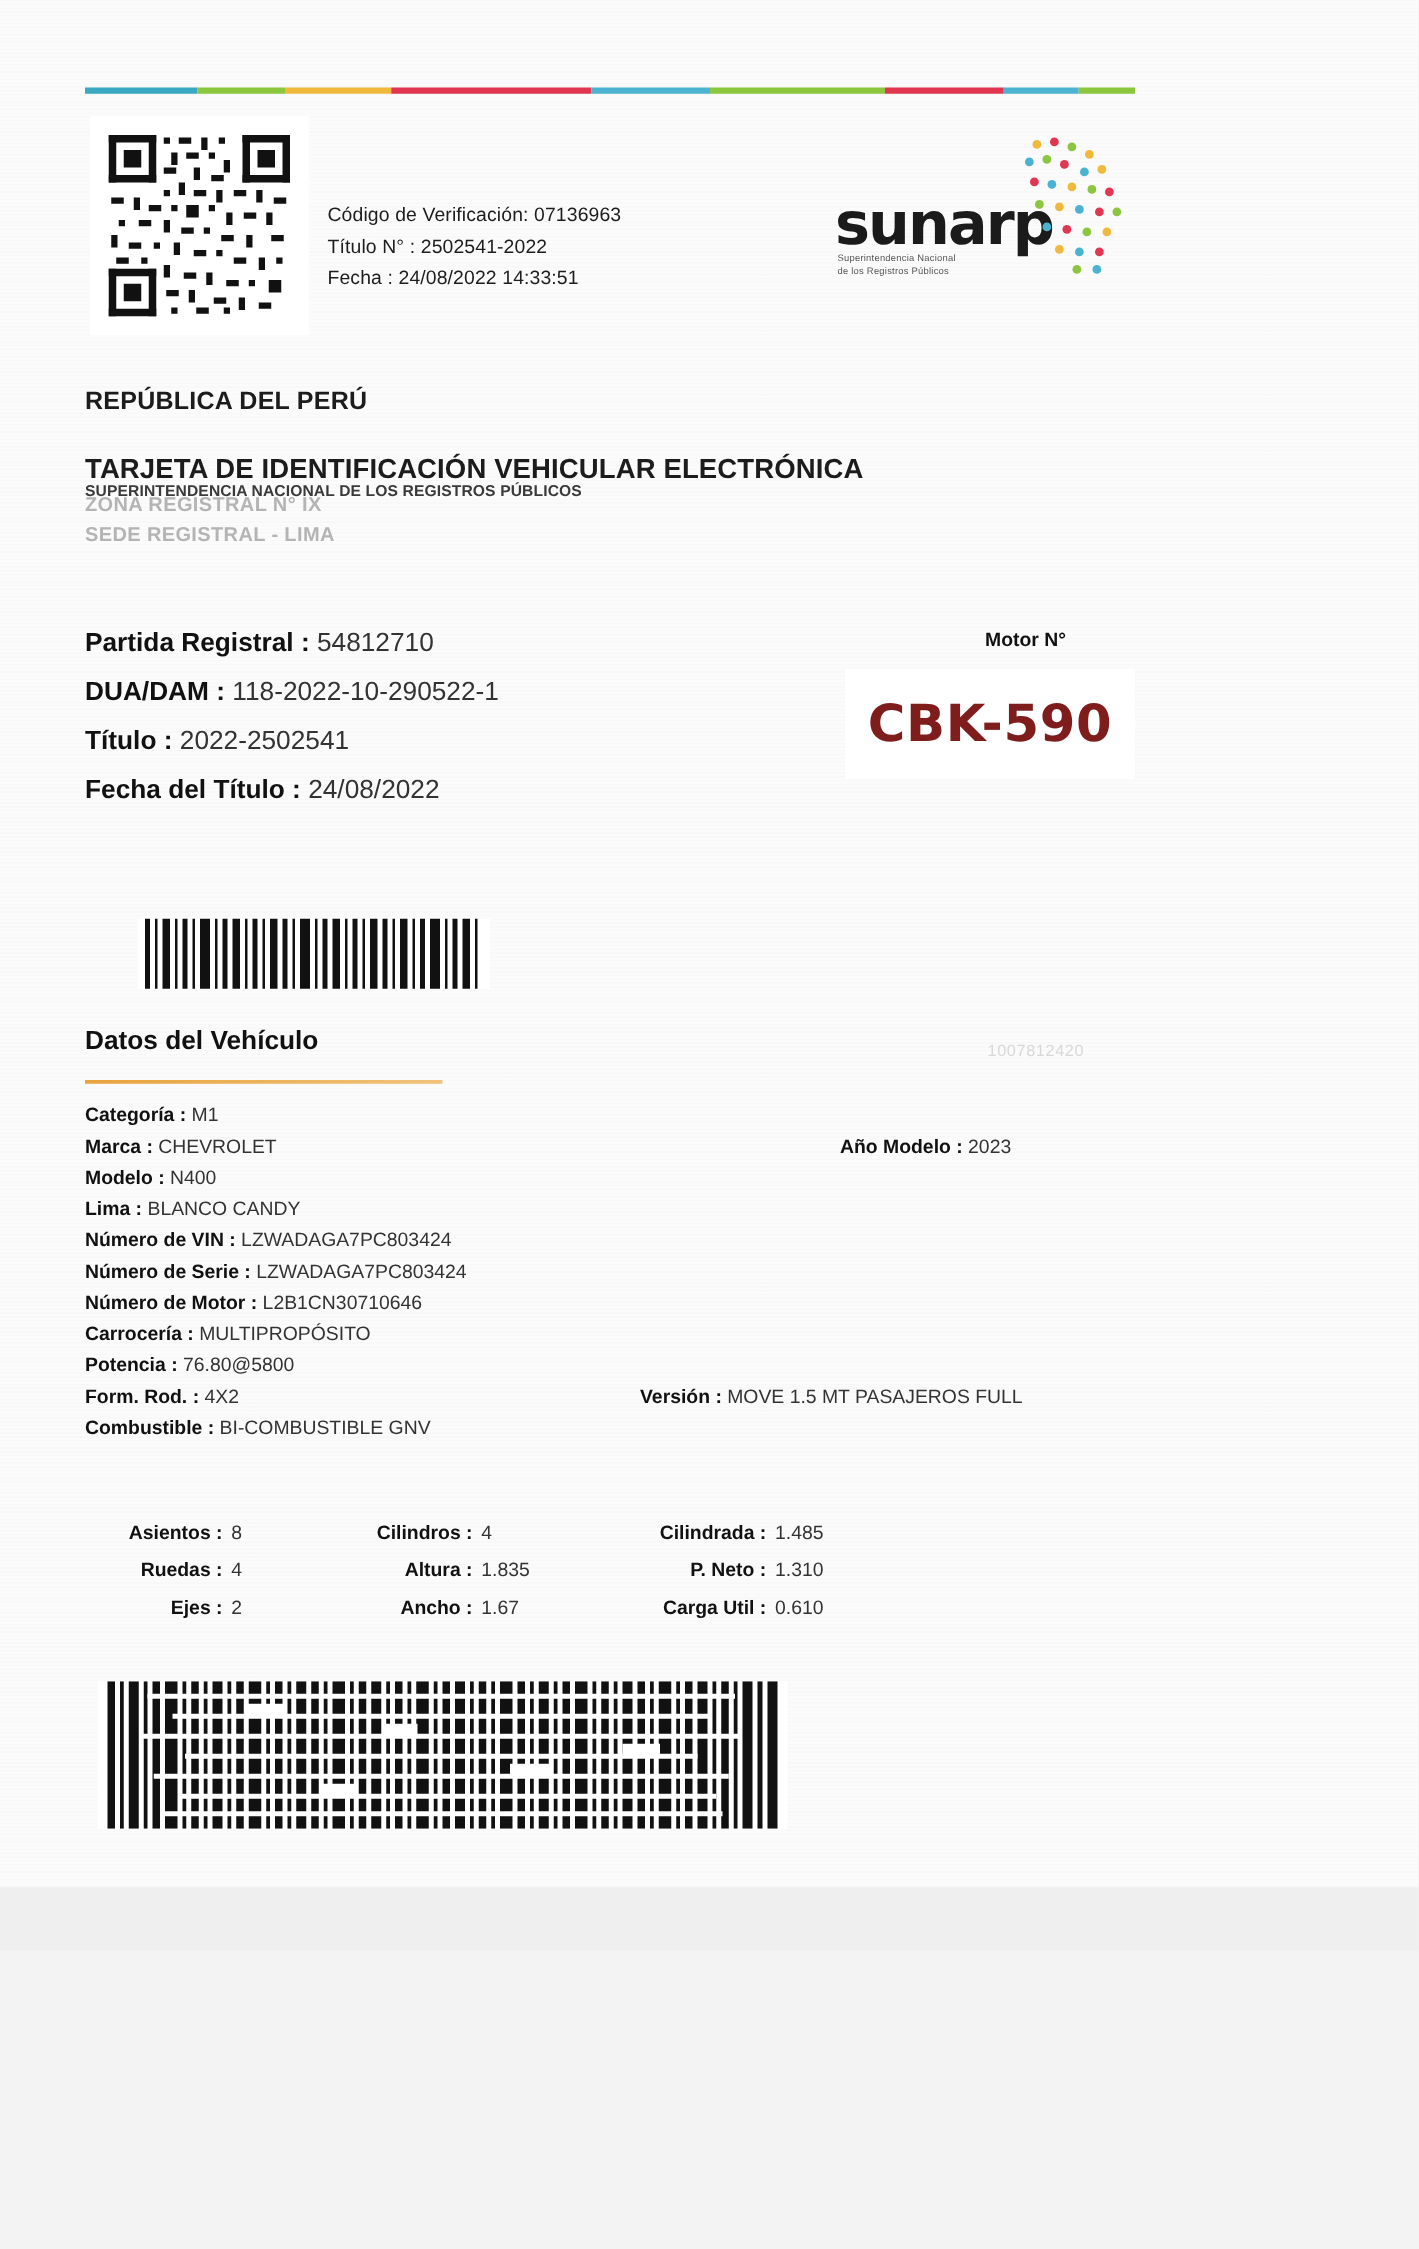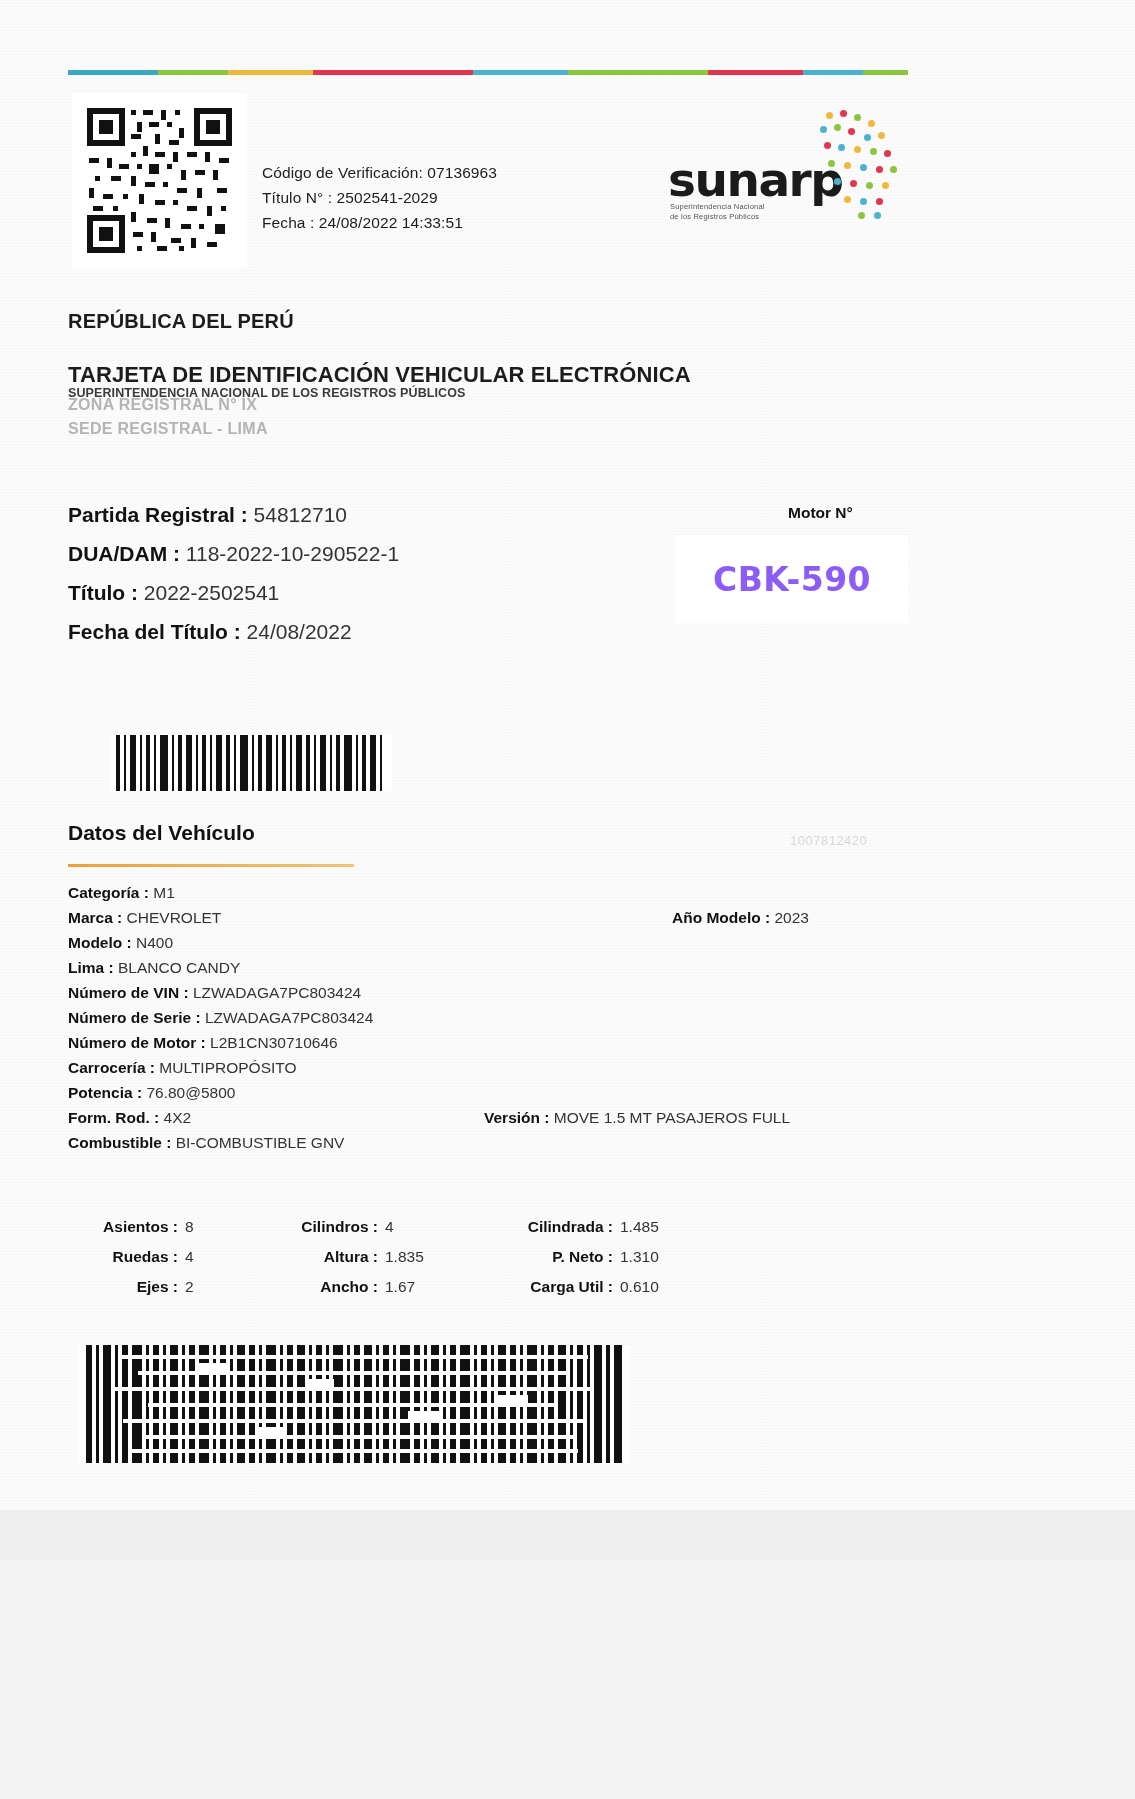--- a/index.html
+++ b/index.html
@@ -149,21 +149,21 @@
   .placa-label {
     position: absolute; left: 788px; top: 504px;
     font-size: 15.5px; font-weight: bold; color: #111;
   }
   .placa-box {
     position: absolute; left: 676px; top: 535px;
     width: 232px; height: 88px; background: #ffffff;
     display: flex; align-items: center; justify-content: center;
   }
   .placa-box .txt {
-    font-size: 33px; font-weight: bold; color: #8b5cf6; letter-spacing: 0.5px;
+    font-size: 41px; font-weight: bold; color: #7f1d1d; letter-spacing: 0.5px;
     font-family: "DejaVu Sans", sans-serif;
   }
 
   
   .barcode1 {
     position: absolute; left: 110px; top: 735px; width: 282px; height: 56px;
     background: #fff;
   }
   .barcode1 i { position: absolute; top: 0; height: 56px; background: #111; display:block; }
 
@@ -180,21 +180,21 @@
     position: absolute; left: 790px; top: 833px;
     font-size: 13px; color: #d8d8d8; letter-spacing: 0.5px;
   }
 
   
   .vline { position: absolute; left: 68px; font-size: 15.5px; color: #333; white-space: nowrap; }
   .vline b { color: #111; font-weight: bold; }
 
   .anio { position: absolute; left: 672px; top: 908px; font-size: 15.5px; color: #333; }
   .anio b { color: #111; font-weight: bold; }
-  .version { position: absolute; left: 484px; top: 1158px; font-size: 15.5px; color: #333; }
+  .version { position: absolute; left: 512px; top: 1158px; font-size: 15.5px; color: #333; }
   .version b { color: #111; font-weight: bold; }
 
   
   .measures { position: absolute; left: 58px; top: 1218px; width: 720px; }
   .mrow { display: flex; height: 30px; align-items: baseline; }
   .mcell { display: flex; align-items: baseline; }
   .mcell .k { font-size: 15.5px; font-weight: bold; color: #111; text-align: right; }
   .mcell .v { font-size: 15.5px; color: #333; margin-left: 7px; }
   .c1 { width: 190px; }
   .c1 .k { width: 120px; }
@@ -317,21 +317,21 @@
         <span class="mod" style="left:104px;top:130px;width:5px;height:10px"></span>
         <span class="mod" style="left:120px;top:134px;width:10px;height:5px"></span>
         <span class="mod" style="left:50px;top:138px;width:5px;height:5px"></span>
         <span class="mod" style="left:70px;top:138px;width:10px;height:5px"></span>
         <span class="mod" style="left:92px;top:138px;width:5px;height:5px"></span>
       </div>
     </div>
 
     <div class="verif">
       <div>Código de Verificación: 07136963</div>
-      <div>Título N° : 2502541-2029</div>
+      <div>Título N° : 2502541-2022</div>
       <div>Fecha : 24/08/2022 14:33:51</div>
     </div>
 
     <div class="sunarp">
       <div class="word">sunarp</div>
       <div class="sub1">Superintendencia Nacional</div>
       <div class="sub2">de los Registros Públicos</div>
       <div class="dots">
         <i style="left:8px;top:2px;background:#f0b93c"></i>
         <i style="left:22px;top:0px;background:#e0364f"></i>

